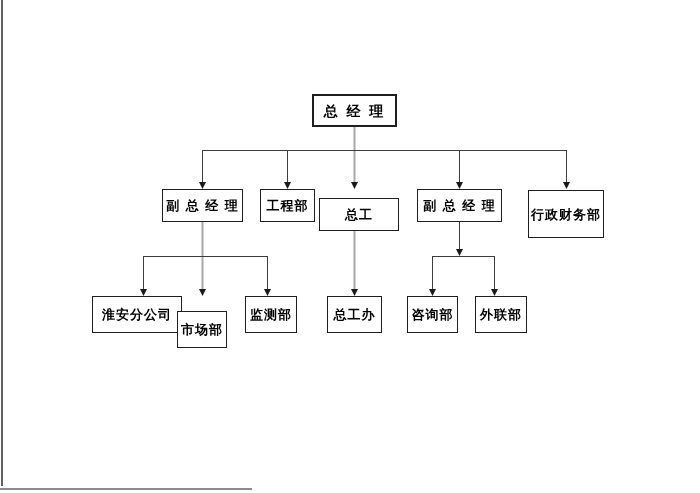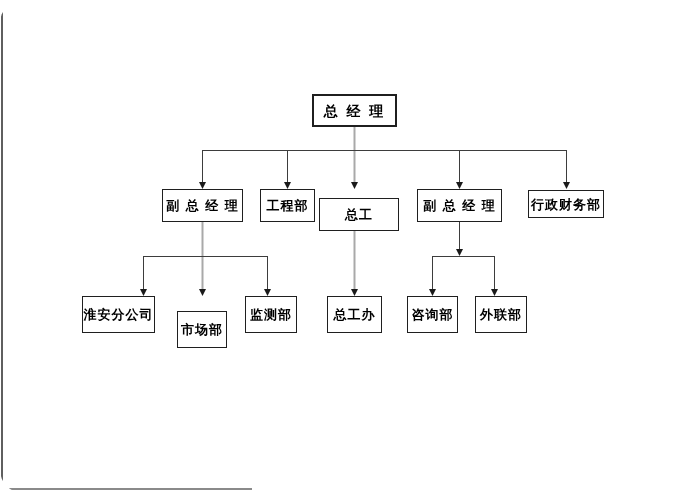--- a/index.html
+++ b/index.html
@@ -7,21 +7,20 @@
     padding: 0;
     background: #ffffff;
     font-family: "DejaVu Sans", sans-serif;
   }
   #page {
     position: relative;
     width: 700px;
     height: 493px;
     background: #ffffff;
     overflow: hidden;
-    border-radius: 23px;
   }
   .page-border-left {
     position: absolute;
     left: 1px; top: 0;
     width: 2px; height: 486px;
     background: #5f5f5f;
   }
   .page-border-bottom {
     position: absolute;
     left: 0; top: 488px;
@@ -52,22 +51,22 @@
   }
   .level1 { border-width: 2px; }
   .level1 .lbl { font-size: 14px; letter-spacing: 2px; }
 
   
   #node-gm        { left: 312px; top:  94px; width: 85px; height: 33px; }
   #node-dgm1      { left: 162px; top: 189px; width: 81px; height: 33px; }
   #node-eng       { left: 260px; top: 189px; width: 55px; height: 33px; }
   #node-chief     { left: 319px; top: 189px; width: 80px; height: 33px; margin-top: 9px; }
   #node-dgm2      { left: 417px; top: 189px; width: 85px; height: 33px; }
-  #node-adminfin  { left: 528px; top: 190px; width: 76px; height: 28px; }
-  #node-huaian    { left:  82px; top: 296px; width: 73px; height: 37px; }
+  #node-adminfin  { left: 528px; top: 190px; width: 76px; height: 48px; }
+  #node-huaian    { left:  92px; top: 296px; width: 90px; height: 37px; }
   #node-market    { left: 177px; top: 311px; width: 50px; height: 37px; }
   #node-monitor   { left: 245px; top: 296px; width: 52px; height: 37px; }
   #node-ceo-off   { left: 327px; top: 296px; width: 55px; height: 37px; }
   #node-consult   { left: 407px; top: 296px; width: 51px; height: 37px; }
   #node-external  { left: 475px; top: 296px; width: 52px; height: 37px; }
 </style>
 </head>
 <body>
 
 <div id="page">

